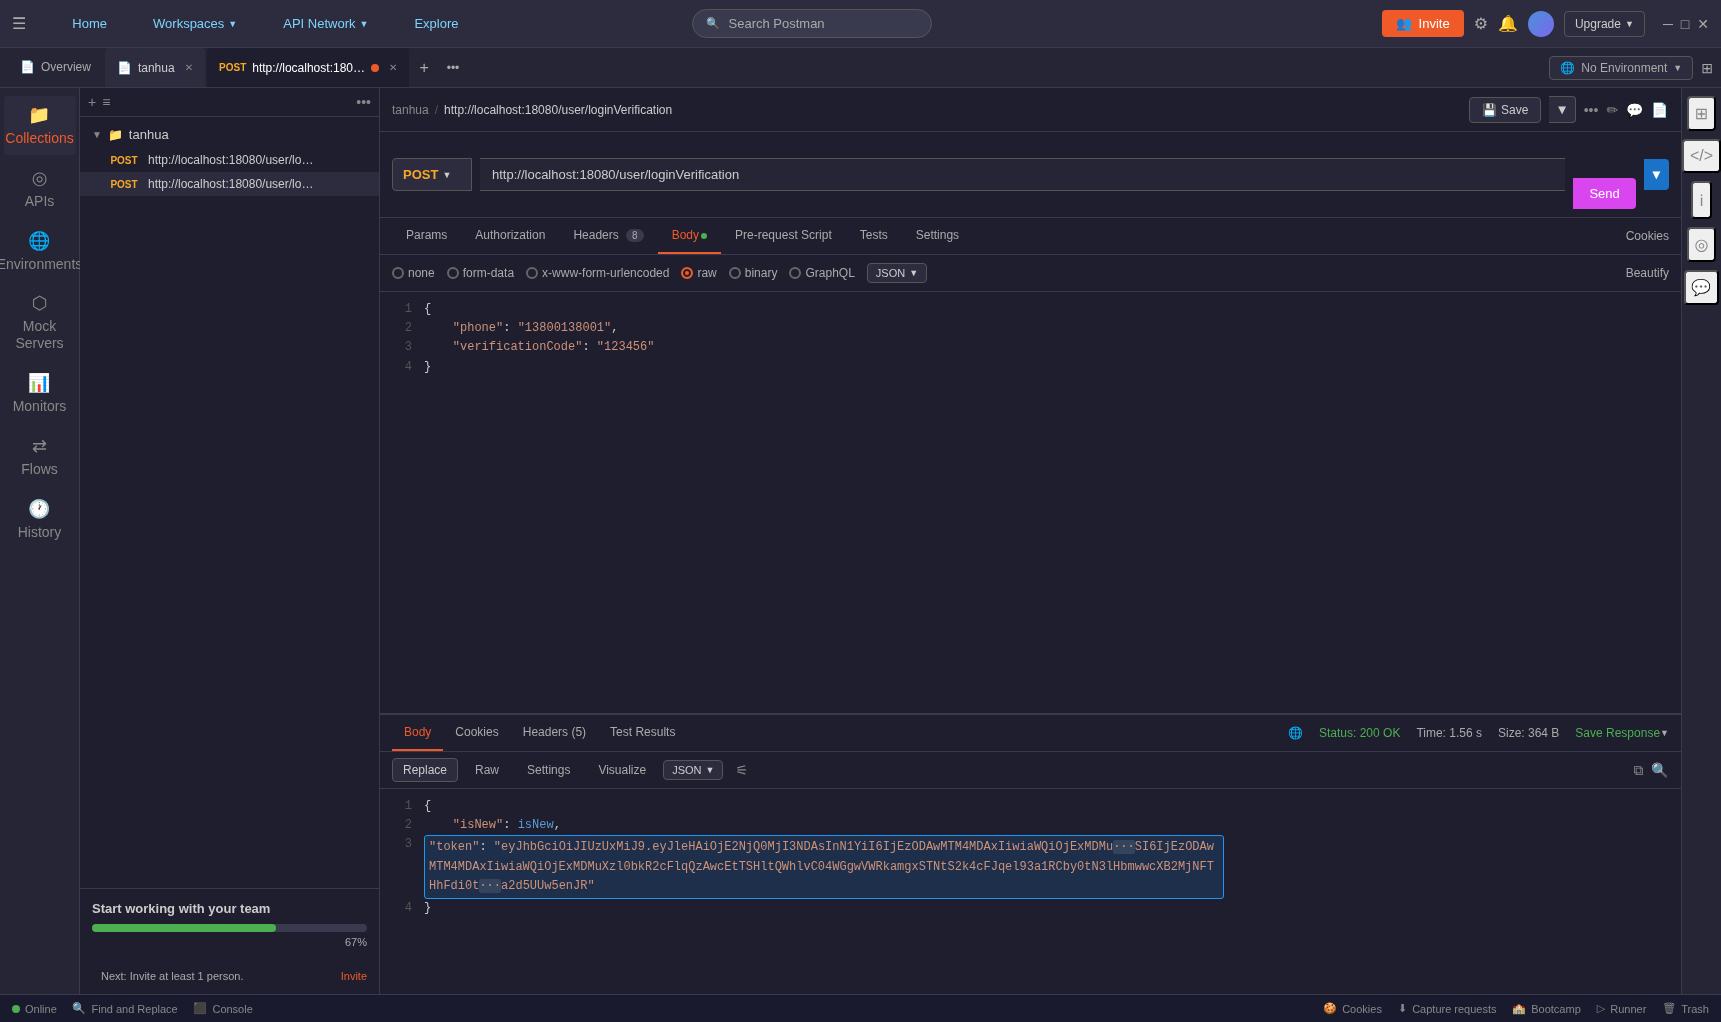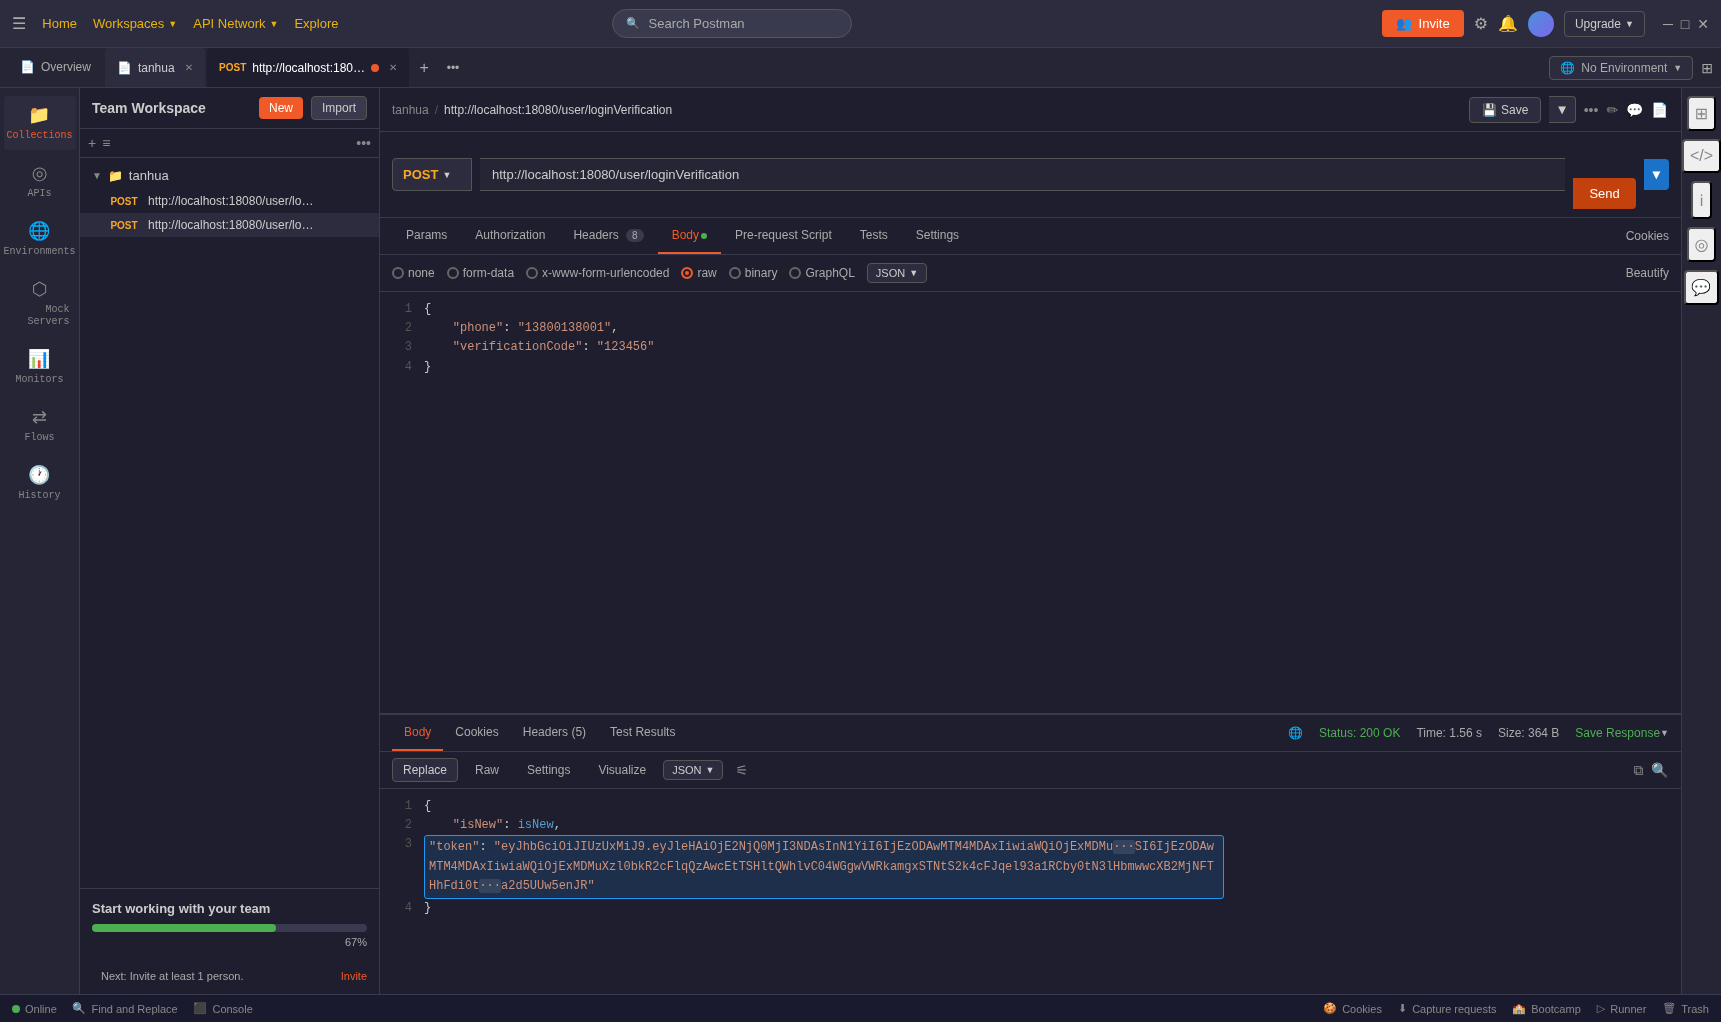--- a/index.html
+++ b/index.html
@@ -2,21 +2,21 @@
 <html><head>
   <meta charset="utf-8">
   <style>
     * { box-sizing: border-box; margin: 0; padding: 0; }
     body { font-family: -apple-system, BlinkMacSystemFont, 'Segoe UI', sans-serif; font-size: 12px; background: #1a1a2e; color: #ccc; height: 1022px; overflow: hidden; display: flex; flex-direction: column; }
     
     
     .top-nav { background: #2c2c3e; height: 48px; display: flex; align-items: center; padding: 0 12px; gap: 16px; border-bottom: 1px solid #3a3a4e; flex-shrink: 0; }
     .nav-menu-icon { color: #aaa; cursor: pointer; font-size: 16px; }
     .nav-links { display: flex; gap: 16px; align-items: center; }
-    .nav-link { color: #eab308; cursor: pointer; font-size: 13px; display: flex; align-items: center; gap: 4px; }
+    .nav-link { color: #7dd3fc; cursor: pointer; font-size: 13px; display: flex; align-items: center; gap: 4px; margin-left: 30px; }
     .search-bar { margin: 0 auto; background: #3a3a4e; border: 1px solid #555; border-radius: 20px; padding: 6px 14px; display: flex; align-items: center; gap: 8px; width: 240px; color: #aaa; font-size: 13px; cursor: pointer; }
     .search-icon-small { font-size: 11px; }
     .nav-right { display: flex; align-items: center; gap: 10px; margin-left: auto; }
     .invite-btn { background: #f05a28; color: white; border: none; border-radius: 4px; padding: 6px 14px; font-size: 13px; cursor: pointer; display: flex; align-items: center; gap: 6px; }
     .nav-icon-btn { color: #aaa; cursor: pointer; font-size: 16px; background: none; border: none; }
     .upgrade-btn { background: #2c2c3e; color: #ccc; border: 1px solid #555; border-radius: 4px; padding: 5px 10px; font-size: 12px; cursor: pointer; display: flex; align-items: center; gap: 4px; }
     .avatar { width: 26px; height: 26px; border-radius: 50%; background: linear-gradient(135deg, #4a90d9, #7b68ee); display: flex; align-items: center; justify-content: center; font-size: 10px; color: white; }
     .window-controls { display: flex; gap: 8px; margin-left: 8px; }
     .win-btn { background: none; border: none; color: #aaa; font-size: 14px; cursor: pointer; }
 
@@ -33,21 +33,21 @@
     .env-selector { background: #2c2c3e; border: 1px solid #555; border-radius: 4px; padding: 4px 10px; font-size: 12px; color: #aaa; display: flex; align-items: center; gap: 6px; cursor: pointer; }
 
     
     .main-layout { display: flex; flex: 1; overflow: hidden; }
 
     
     .sidebar { width: 80px; background: #252535; border-right: 1px solid #3a3a4e; display: flex; flex-direction: column; align-items: center; padding: 8px 0; gap: 4px; flex-shrink: 0; }
     .sidebar-item { display: flex; flex-direction: column; align-items: center; gap: 4px; padding: 8px 6px; cursor: pointer; border-radius: 4px; width: 72px; color: #888; font-size: 10px; }
     .sidebar-item.active { color: #f05a28; background: #2c2c3e; }
     .sidebar-icon { font-size: 18px; }
-    .sidebar-label { font-size: 10px; text-align: right; line-height: 1.2; font-family: Liberation Mono, monospace; }
+    .sidebar-label { font-size: 14px; text-align: center; line-height: 1.2; }
 
     
     .left-panel { width: 300px; background: #1e1e2e; border-right: 1px solid #3a3a4e; display: flex; flex-direction: column; flex-shrink: 0; }
     .left-panel-header { padding: 8px 12px; display: flex; align-items: center; gap: 8px; border-bottom: 1px solid #3a3a4e; }
     .workspace-name { font-size: 14px; color: #ccc; font-weight: 600; flex: 1; }
     .panel-header-btn { background: #f05a28; color: white; border: none; border-radius: 4px; padding: 4px 10px; font-size: 12px; cursor: pointer; }
     .panel-header-btn2 { background: #3a3a4e; color: #ccc; border: 1px solid #555; border-radius: 4px; padding: 4px 10px; font-size: 12px; cursor: pointer; }
     .collections-toolbar { padding: 6px 8px; display: flex; align-items: center; gap: 6px; border-bottom: 1px solid #3a3a4e; }
     .toolbar-icon { color: #888; cursor: pointer; font-size: 14px; }
     .toolbar-spacer { flex: 1; }
@@ -83,21 +83,21 @@
     .breadcrumb-actions { margin-left: auto; display: flex; align-items: center; gap: 8px; }
     .save-btn { background: #2c2c3e; border: 1px solid #555; color: #ccc; border-radius: 4px; padding: 5px 12px; font-size: 12px; cursor: pointer; display: flex; align-items: center; gap: 4px; }
     .save-dropdown { background: #2c2c3e; border: 1px solid #555; color: #ccc; border-radius: 0 4px 4px 0; padding: 5px 6px; cursor: pointer; border-left: none; }
     .bc-icon-btn { color: #888; cursor: pointer; font-size: 14px; background: none; border: none; }
 
     
     .url-bar { padding: 8px 12px; display: flex; align-items: center; gap: 8px; border-bottom: 1px solid #3a3a4e; }
     .method-select { background: #2c2c3e; border: 1px solid #555; color: #ccc; border-radius: 4px 0 0 4px; padding: 8px 10px; font-size: 13px; cursor: pointer; display: flex; align-items: center; gap: 4px; min-width: 80px; }
     .method-select .method-post { font-size: 13px; font-weight: 700; }
     .url-input { flex: 1; background: #252535; border: 1px solid #555; border-left: none; border-right: none; color: #ccc; padding: 8px 12px; font-size: 13px; outline: none; }
-    .send-btn { background: #c2410c; color: white; border: none; border-radius: 0 4px 4px 0; padding: 8px 16px; font-size: 13px; cursor: pointer; display: flex; align-items: center; gap: 6px; white-space: nowrap; margin-top: 38px; }
+    .send-btn { background: #d946ef; color: white; border: none; border-radius: 0 4px 4px 0; padding: 8px 16px; font-size: 13px; cursor: pointer; display: flex; align-items: center; gap: 6px; white-space: nowrap; margin-top: 38px; }
     .send-dropdown { background: #1976d2; border: none; color: white; padding: 8px 8px; cursor: pointer; border-radius: 0 4px 4px 0; border-left: 1px solid #1976d2; }
 
     
     .request-tabs { display: flex; align-items: center; padding: 0 12px; border-bottom: 1px solid #3a3a4e; background: #1e1e2e; }
     .req-tab { padding: 10px 14px; font-size: 12px; color: #aaa; cursor: pointer; border-bottom: 2px solid transparent; }
     .req-tab.active { color: #f05a28; border-bottom-color: #f05a28; }
     .req-tab-badge { background: #3a3a4e; border-radius: 10px; padding: 1px 6px; font-size: 10px; margin-left: 4px; }
     .req-tab-dot { width: 6px; height: 6px; border-radius: 50%; background: #4caf50; display: inline-block; margin-left: 2px; }
     .cookies-link { margin-left: auto; color: #aaa; font-size: 12px; cursor: pointer; }
 
@@ -248,25 +248,20 @@
       <span class="sidebar-icon">⇄</span>
       <span class="sidebar-label">Flows</span>
     </div>
     <div class="sidebar-item">
       <span class="sidebar-icon">🕐</span>
       <span class="sidebar-label">History</span>
     </div>
   </div>
 
   <div class="left-panel">
-    <div class="left-panel-header">
-      <span class="workspace-name">Team Workspace</span>
-      <button class="panel-header-btn">New</button>
-      <button class="panel-header-btn2">Import</button>
-    </div>
     <div class="collections-toolbar">
       <span class="toolbar-icon">+</span>
       <span class="toolbar-icon">≡</span>
       <div class="toolbar-spacer"></div>
       <span class="toolbar-icon">•••</span>
     </div>
     <div class="collection-tree">
       <div class="collection-item">
         <span class="collection-chevron">▼</span>
         <span class="collection-icon">📁</span>

